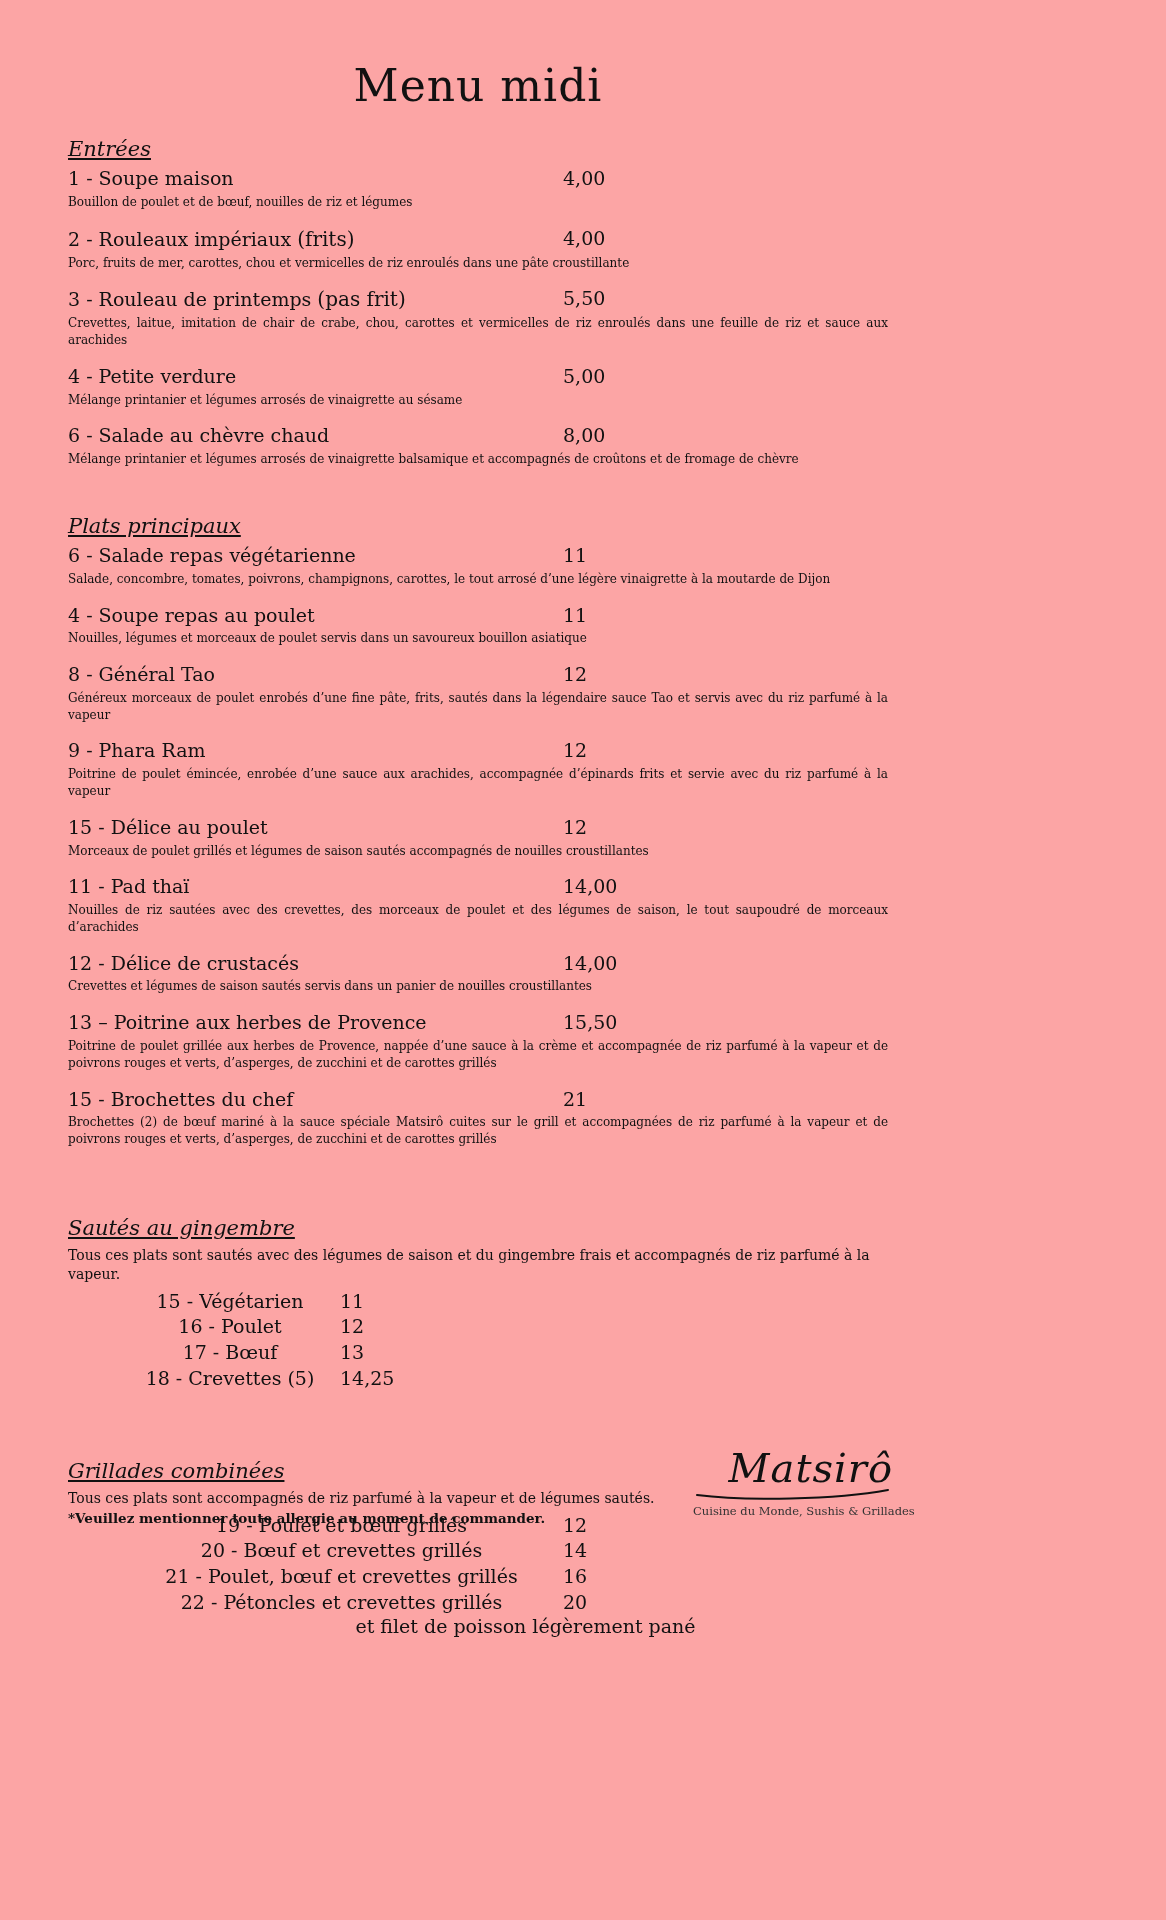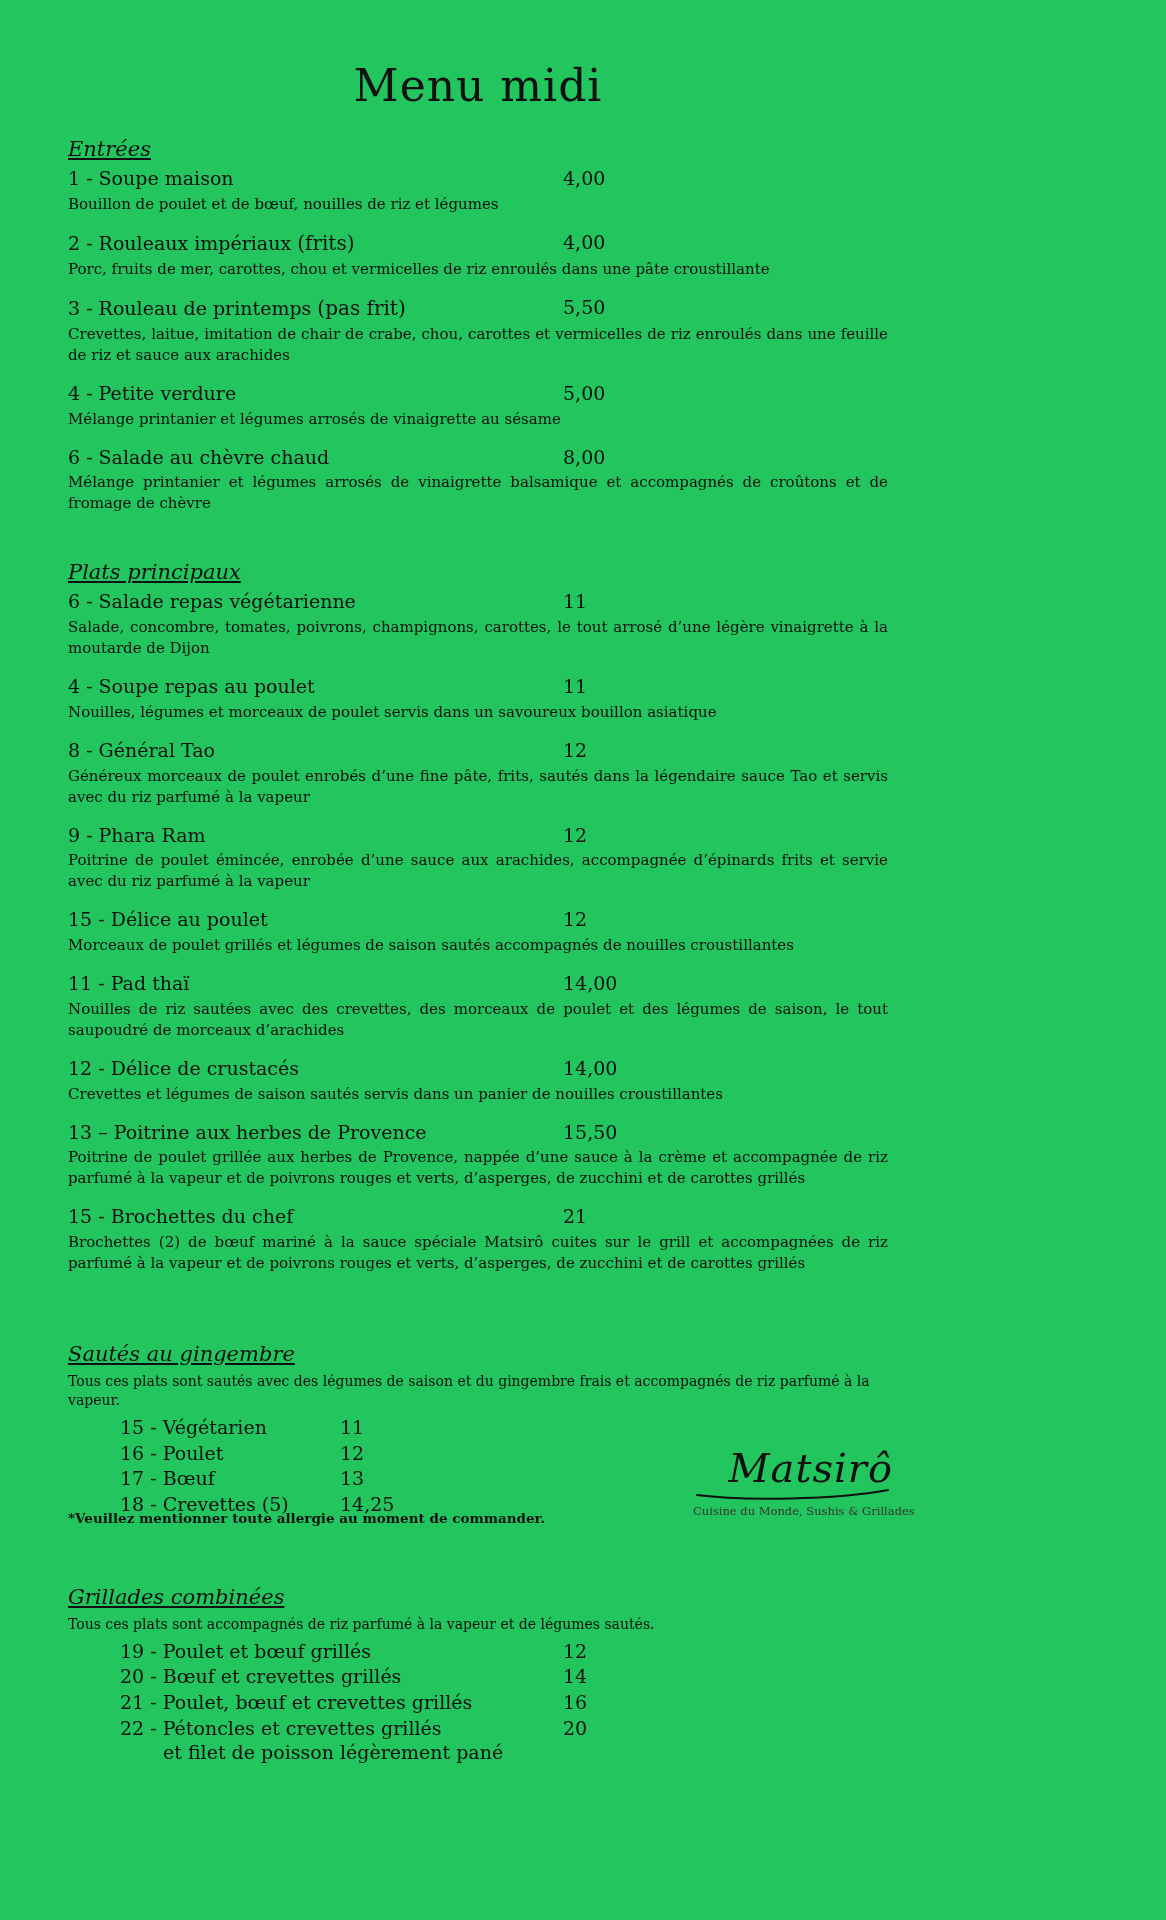--- a/index.html
+++ b/index.html
@@ -1,20 +1,20 @@
 <!DOCTYPE html>
 <html lang="fr"><head>
 <meta charset="utf-8">
 <style>
   html, body { margin: 0; padding: 0; background: #ffffff; }
   .page {
     position: relative;
     width: 1166px;
     height: 1920px;
-    background: #22c55e;
+    background: #fca5a5;
     color: #111111;
     font-family: "DejaVu Serif", "Liberation Serif", serif;
     overflow: hidden;
   }
   .content {
     position: absolute;
     left: 68px;
     top: 0;
     width: 820px;
   }
@@ -34,39 +34,39 @@
     font-style: italic;
     text-decoration: underline;
     margin: 0 0 6px 0;
   }
   .section-intro {
     font-size: 14px;
     margin: 0 0 6px 0;
     line-height: 1.35;
   }
   .menu-item { margin-bottom: 16px; }
-  .layout-indent .menu-item { margin-bottom: 2px; }
+  .layout-indent .menu-item { margin-bottom: 2px; text-align: center; }
   .item-line {
     display: flex;
     font-size: 19px;
     line-height: 1.25;
   }
   .item-name { flex: 0 0 495px; }
   .item-note { font-size: 20px; }
   .item-price { flex: 0 0 auto; }
   .layout-indent .item-line { padding-left: 52px; }
   .layout-narrow .item-name { flex-basis: 220px; }
   .layout-indent:not(.layout-narrow) .item-name { flex-basis: 443px; }
   .item-continuation {
     font-size: 19px;
     padding-left: 95px;
     line-height: 1.25;
   }
   .item-desc {
-    font-size: 15px;
+    font-size: 12px;
     text-align: justify;
     margin: 3px 0 0 0;
     line-height: 1.4;
   }
   .logo-block {
     position: absolute;
     left: 693px;
     top: 1448px;
     width: 200px;
     text-align: right;

